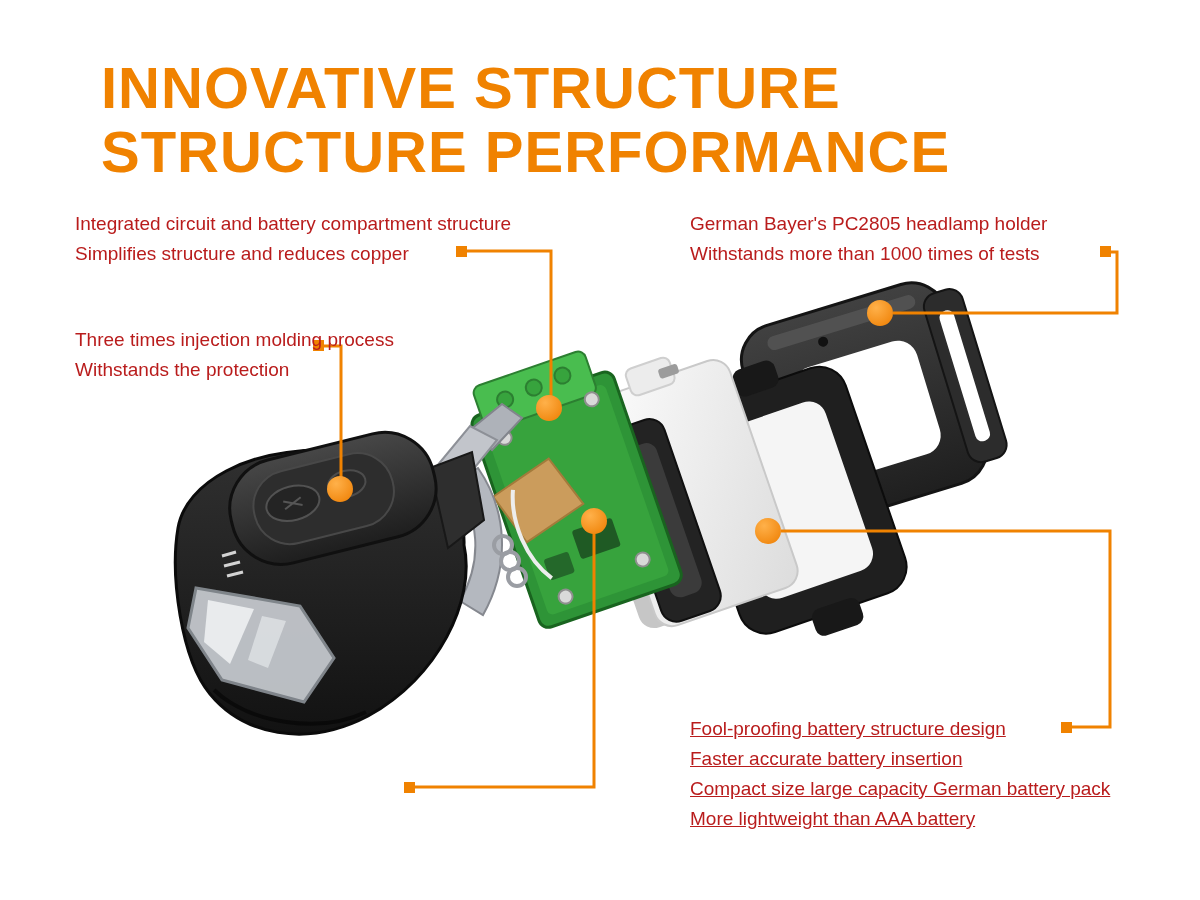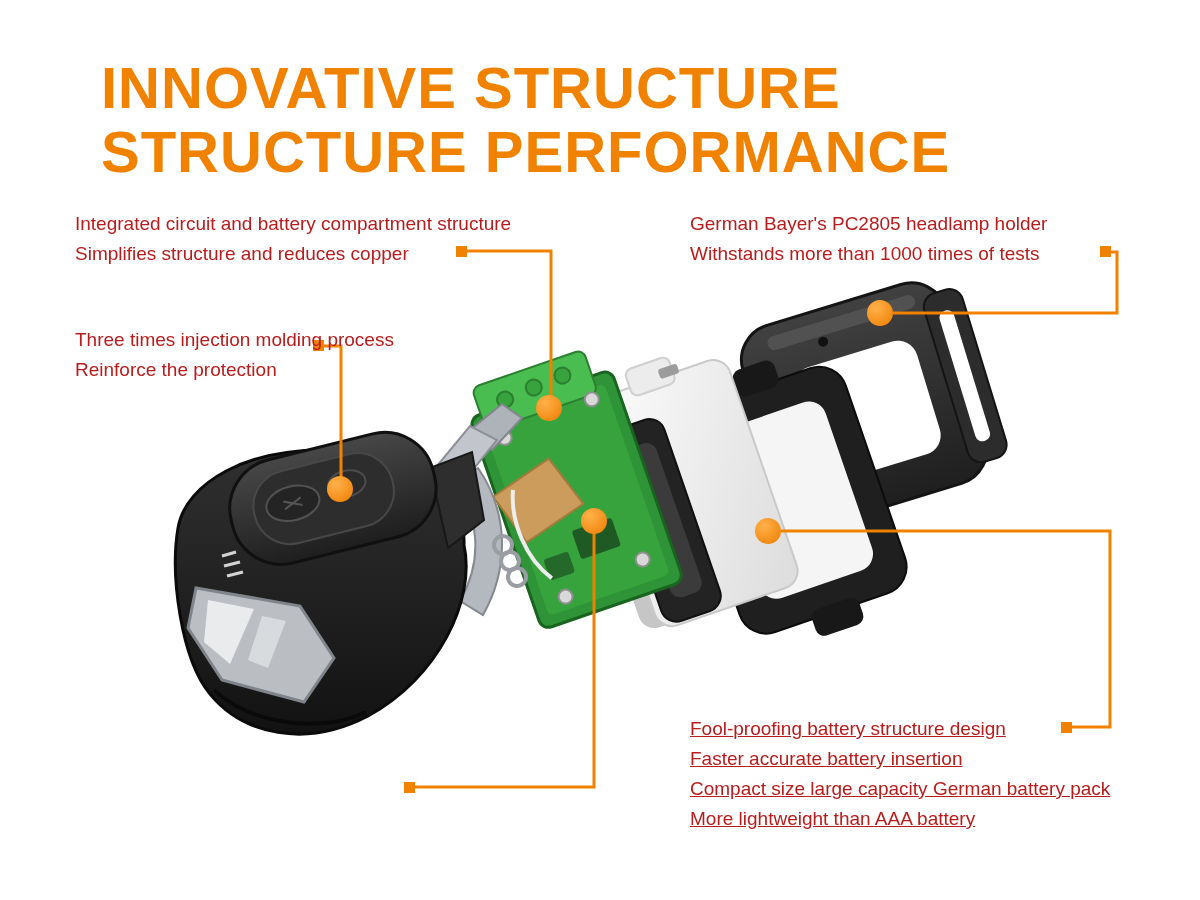--- a/index.html
+++ b/index.html
@@ -167,21 +167,21 @@
     <div>Simplifies structure and reduces copper</div>
   </div>
 
   <div class="annotation ann-holder">
     <div>German Bayer's PC2805 headlamp holder</div>
     <div>Withstands more than 1000 times of tests</div>
   </div>
 
   <div class="annotation ann-molding">
     <div>Three times injection molding process</div>
-    <div>Reinforce the protection</div>
+    <div>Withstands the protection</div>
   </div>
 
 
   <div class="annotation ann-battery">
     <div>Fool-proofing battery structure design</div>
     <div>Faster accurate battery insertion</div>
     <div>Compact size large capacity German battery pack</div>
     <div>More lightweight than AAA battery</div>
   </div>
 

